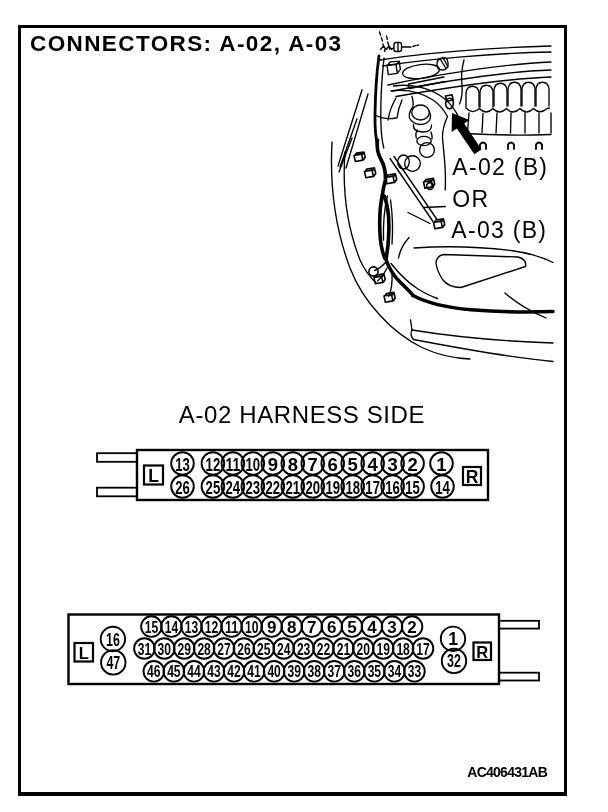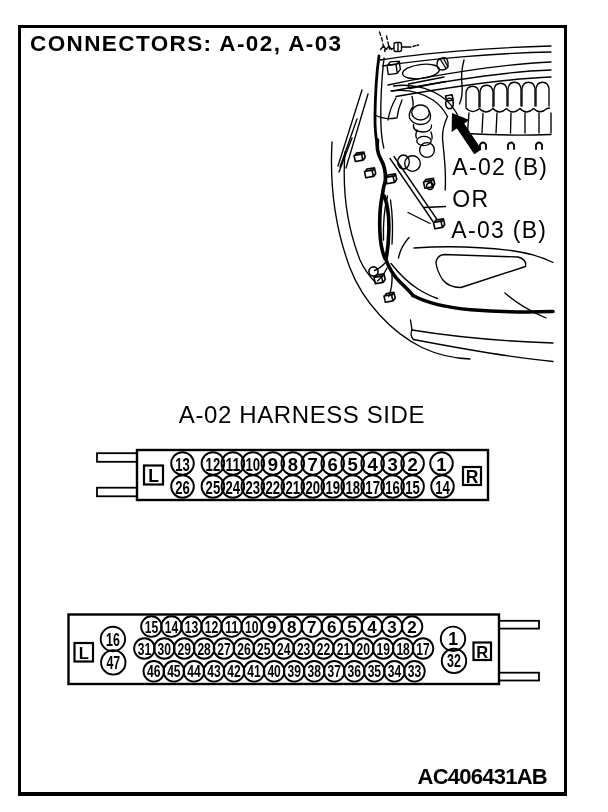--- a/index.html
+++ b/index.html
@@ -7,21 +7,21 @@
         font-family:"Liberation Sans",sans-serif;color:#000;}
   #frame{position:absolute;left:18px;top:25px;width:549px;height:771px;
          border:3px solid #000;border-bottom-width:4px;box-sizing:border-box;}
   .title{position:absolute;left:30px;top:30.5px;font-size:22.5px;font-weight:bold;
          letter-spacing:1.4px;white-space:nowrap;}
   .harness-label{position:absolute;font-size:24px;font-weight:normal;
          white-space:nowrap;letter-spacing:0.6px;}
   #label-a02{left:0;top:400.5px;width:604px;text-align:center;}
   #label-a03{left:0;top:572px;width:601px;text-align:center;}
   .figcode{position:absolute;left:300px;top:764px;width:247px;text-align:right;
-         font-size:22px;font-weight:bold;letter-spacing:-0.75px;}
+         font-size:14px;font-weight:bold;letter-spacing:-0.75px;}
   svg{position:absolute;display:block;}
   #illustration{left:325px;top:0px;}
   #conn-a02{left:85px;top:435px;}
   #conn-a03{left:55px;top:595px;}
   svg text{font-family:"Liberation Sans",sans-serif;}
 </style>
 </head>
 <body>
 
 <div id="page">

